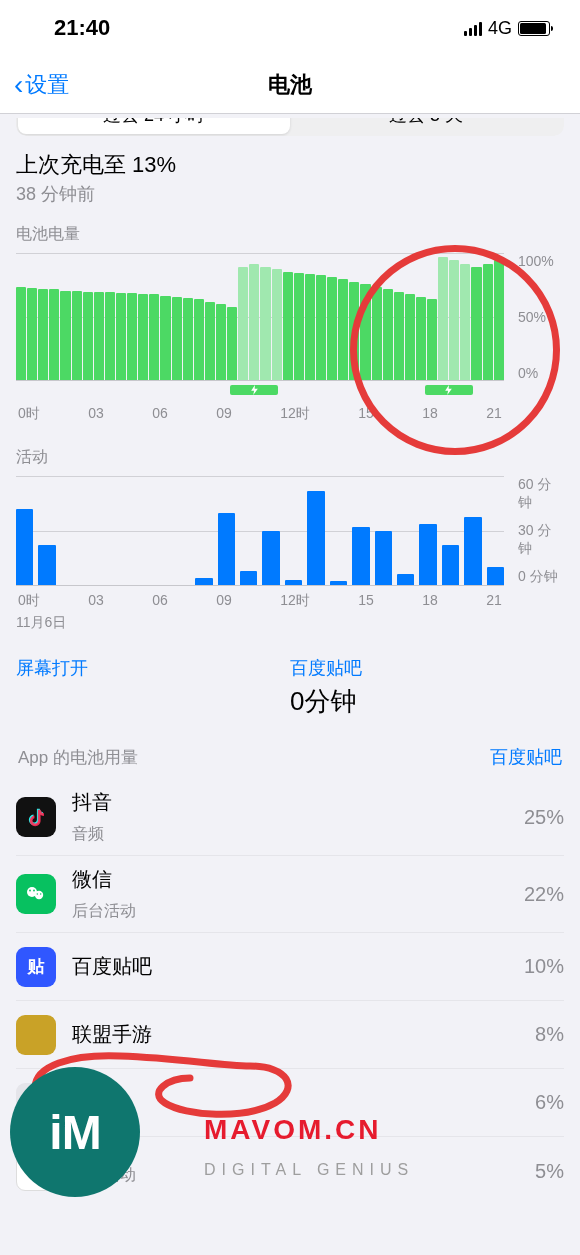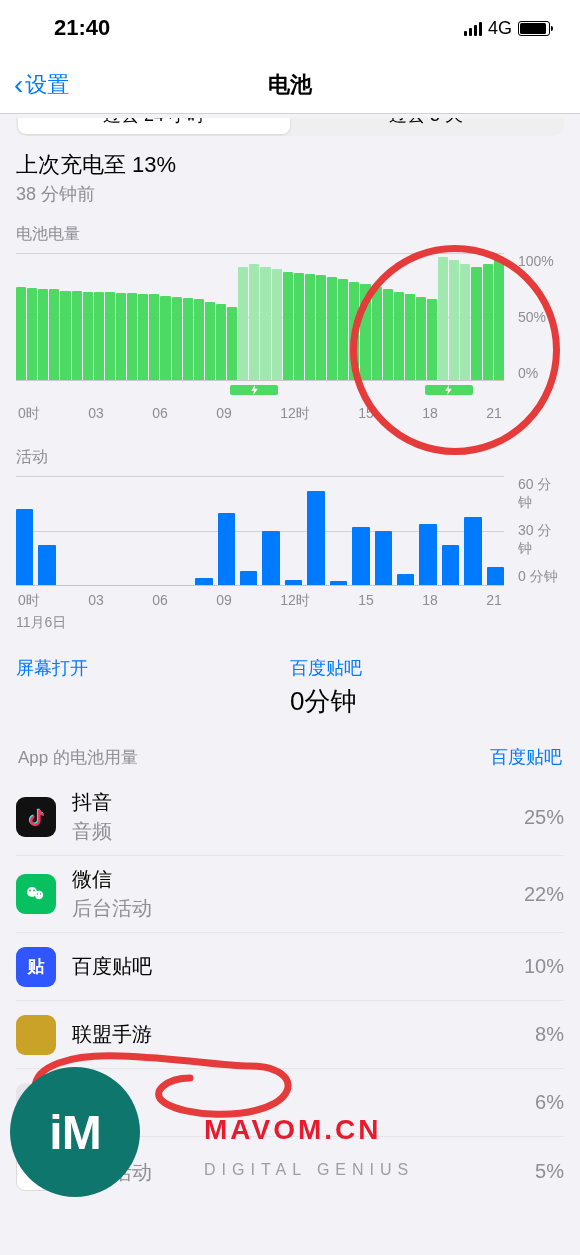--- a/index.html
+++ b/index.html
@@ -214,21 +214,21 @@
     display: flex;
     align-items: center;
     justify-content: center;
     font-size: 18px;
     color: #fff;
     flex-shrink: 0;
     font-weight: 700;
   }
   .app-info { flex: 1; min-width: 0; }
   .app-name { font-size: 20px; }
-  .app-sub { font-size: 20px; color: #8e8e93; margin-top: 2px; }
+  .app-sub { font-size: 16px; color: #8e8e93; margin-top: 8px; }
   .app-pct { font-size: 20px; color: #8e8e93; flex-shrink:0; }
 
   
   .ic-douyin { background: #111; }
   .ic-wechat { background: #07c160; }
   .ic-tieba  { background: #3057ff; }
   .ic-lol    { background: #c9a227; }
   .ic-blank  { background: #e5e5ea; }
   .ic-qq     { background: #fff; border:0.5px solid #ddd; }
 

